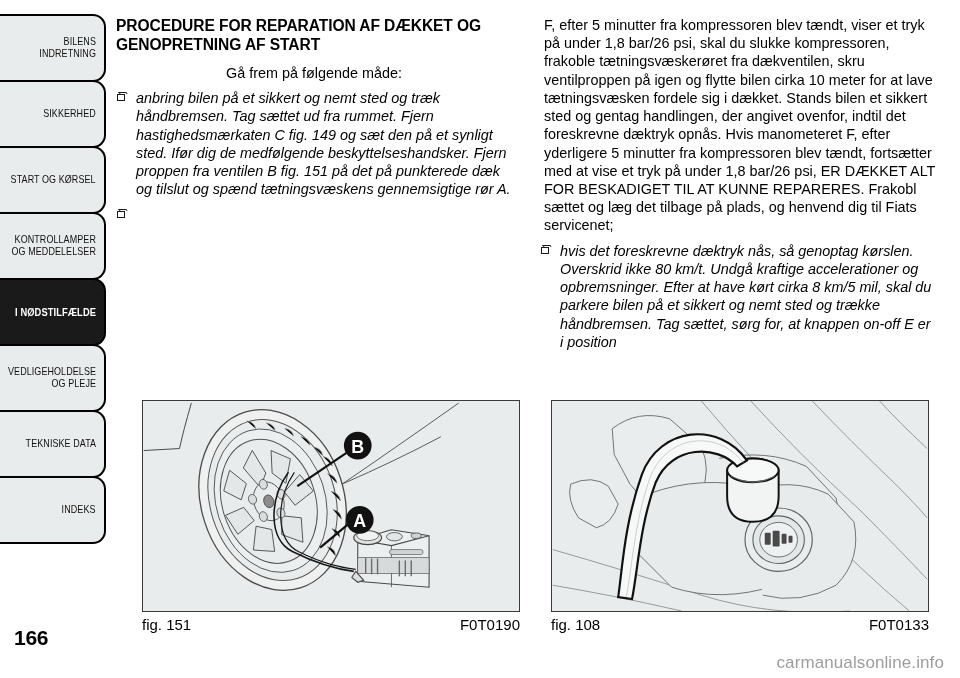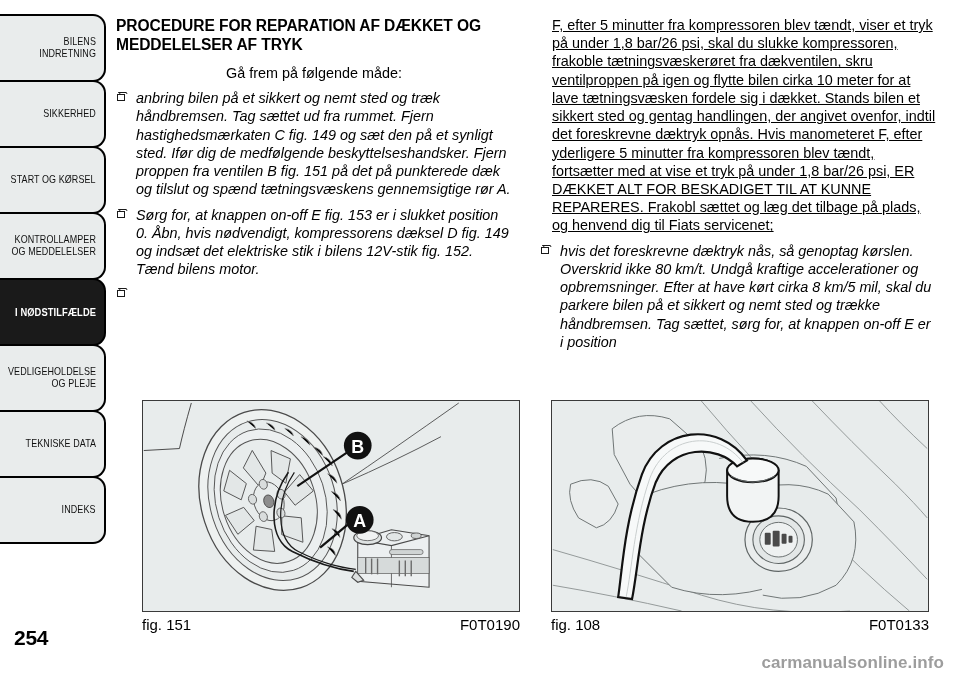--- a/index.html
+++ b/index.html
@@ -114,22 +114,21 @@
     position: absolute;
     left: 1.2px; top: -3px;
     width: 8px; height: 2.4px;
     border: 1.3px solid #1a1a1a;
     border-bottom: none;
     box-sizing: border-box;
     transform: skewX(40deg);
     background: #fff;
   }
   .plain-para {
-    margin: 0 0 7px 12px;
-    text-decoration: underline;
+    margin: 0 0 7px 4px;
   }
 
   
   .figure {
     position: absolute;
     width: 378px;
   }
   #fig-left  { left: 142px; top: 400px; }
   #fig-right { left: 551px; top: 400px; }
   .fig-box {
@@ -149,21 +148,20 @@
     color: #000;
   }
 
   
   #watermark {
     position: absolute;
     right: 16px; bottom: 5px;
     font-size: 17px;
     color: #9d9d9d;
     letter-spacing: 0.1px;
-    font-weight: bold;
   }
 </style>
 </head>
 <body>
 
 <div id="sidebar">
   <div class="tab">
     <span class="tab-label">BILENS INDRETNING</span>
   </div>
   <div class="tab">
@@ -184,33 +182,29 @@
 OG PLEJE</span>
   </div>
   <div class="tab">
     <span class="tab-label">TEKNISKE DATA</span>
   </div>
   <div class="tab">
     <span class="tab-label">INDEKS</span>
   </div>
 </div>
 
-<div id="page-number">254</div>
+<div id="page-number">166</div>
 
 <div class="col" id="col-left">
-  <h1 class="heading">PROCEDURE FOR REPARATION AF DÆKKET OG MEDDELELSER AF TRYK</h1>
+  <h1 class="heading">PROCEDURE FOR REPARATION AF DÆKKET OG GENOPRETNING AF START</h1>
   <p class="lead">Gå frem på følgende måde:</p>
   <ul class="steps">
     <li>
       <span class="bullet-sq"></span>
       <span>anbring bilen på et sikkert og nemt sted og træk håndbremsen. Tag sættet ud fra rummet. Fjern hastighedsmærkaten C fig. 149 og sæt den på et synligt sted. Ifør dig de medfølgende beskyttelseshandsker. Fjern proppen fra ventilen B fig. 151 på det på punkterede dæk og tilslut og spænd tætningsvæskens gennemsigtige rør A.</span>
-    </li>
-    <li>
-      <span class="bullet-sq"></span>
-      <span>Sørg for, at knappen on-off E fig. 153 er i slukket position 0. Åbn, hvis nødvendigt, kompressorens dæksel D fig. 149 og indsæt det elektriske stik i bilens 12V-stik fig. 152. Tænd bilens motor.</span>
     </li>
     <li>
       <span class="bullet-sq"></span>
     </li>
   </ul>
 </div>
 
 <div class="col" id="col-right">
   <p class="plain-para">F, efter 5 minutter fra kompressoren blev tændt, viser et tryk på under 1,8 bar/26 psi, skal du slukke kompressoren, frakoble tætningsvæskerøret fra dækventilen, skru ventilproppen på igen og flytte bilen cirka 10 meter for at lave tætningsvæsken fordele sig i dækket. Stands bilen et sikkert sted og gentag handlingen, der angivet ovenfor, indtil det foreskrevne dæktryk opnås. Hvis manometeret F, efter yderligere 5 minutter fra kompressoren blev tændt, fortsætter med at vise et tryk på under 1,8 bar/26 psi, ER DÆKKET ALT FOR BESKADIGET TIL AT KUNNE REPARERES. Frakobl sættet og læg det tilbage på plads, og henvend dig til Fiats servicenet;</p>
   <ul class="steps">

